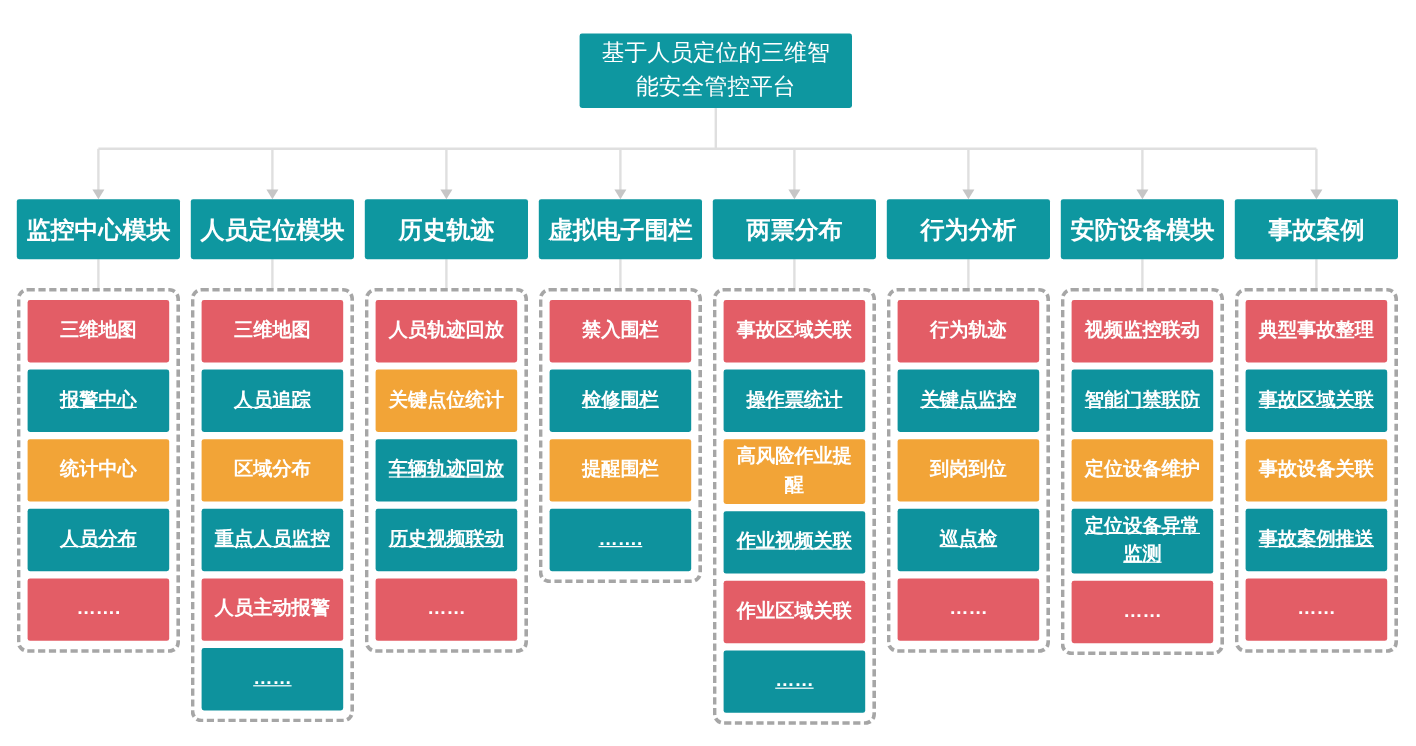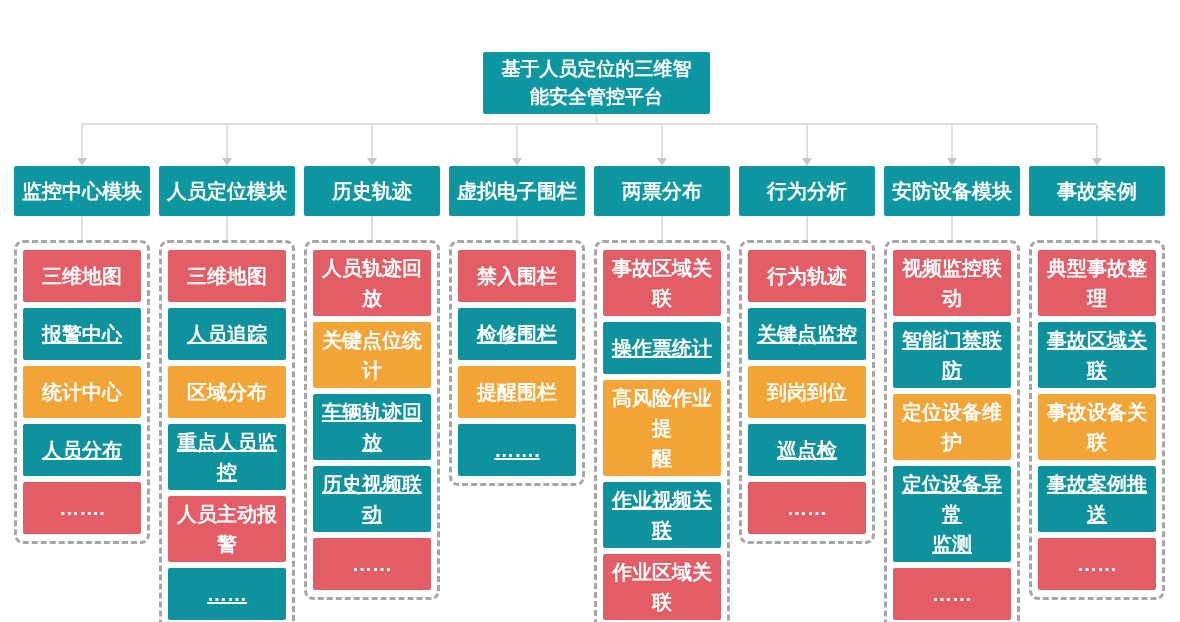--- a/index.html
+++ b/index.html
@@ -23,30 +23,29 @@
 
   .root-box {
     position: absolute;
     left: 483px;
     top: 28px;
     width: 227px;
     height: 62px;
     background: var(--teal, #0E97A0);
     color: #ffffff;
     font-size: 19px;
-    font-weight: bold;
+    font-weight: normal;
     display: flex;
     align-items: center;
     justify-content: center;
     text-align: center;
     white-space: pre-line;
     line-height: 1.45;
     z-index: 2;
     border-radius: 2px;
-    margin-top: 24px;
   }
 
   #columns {
     position: absolute;
     left: 14px;
     top: 166px;
     width: 1152px;
     display: flex;
     gap: 9px;
     z-index: 1;
@@ -83,21 +82,21 @@
     background: #ffffff;
   }
 
   .item {
     min-height: 52px;
     display: flex;
     align-items: center;
     justify-content: center;
     text-align: center;
     color: #ffffff;
-    font-size: 20px;
+    font-size: 16px;
     font-weight: bold;
     line-height: 1.5;
     white-space: pre-line;
     padding: 3px 2px;
     box-sizing: border-box;
     border-radius: 2px;
   }
 
   .item.red    { background: var(--red, #E35D66); }
   .item.teal   { background: var(--teal_item, #0E929D); text-decoration: underline; }

